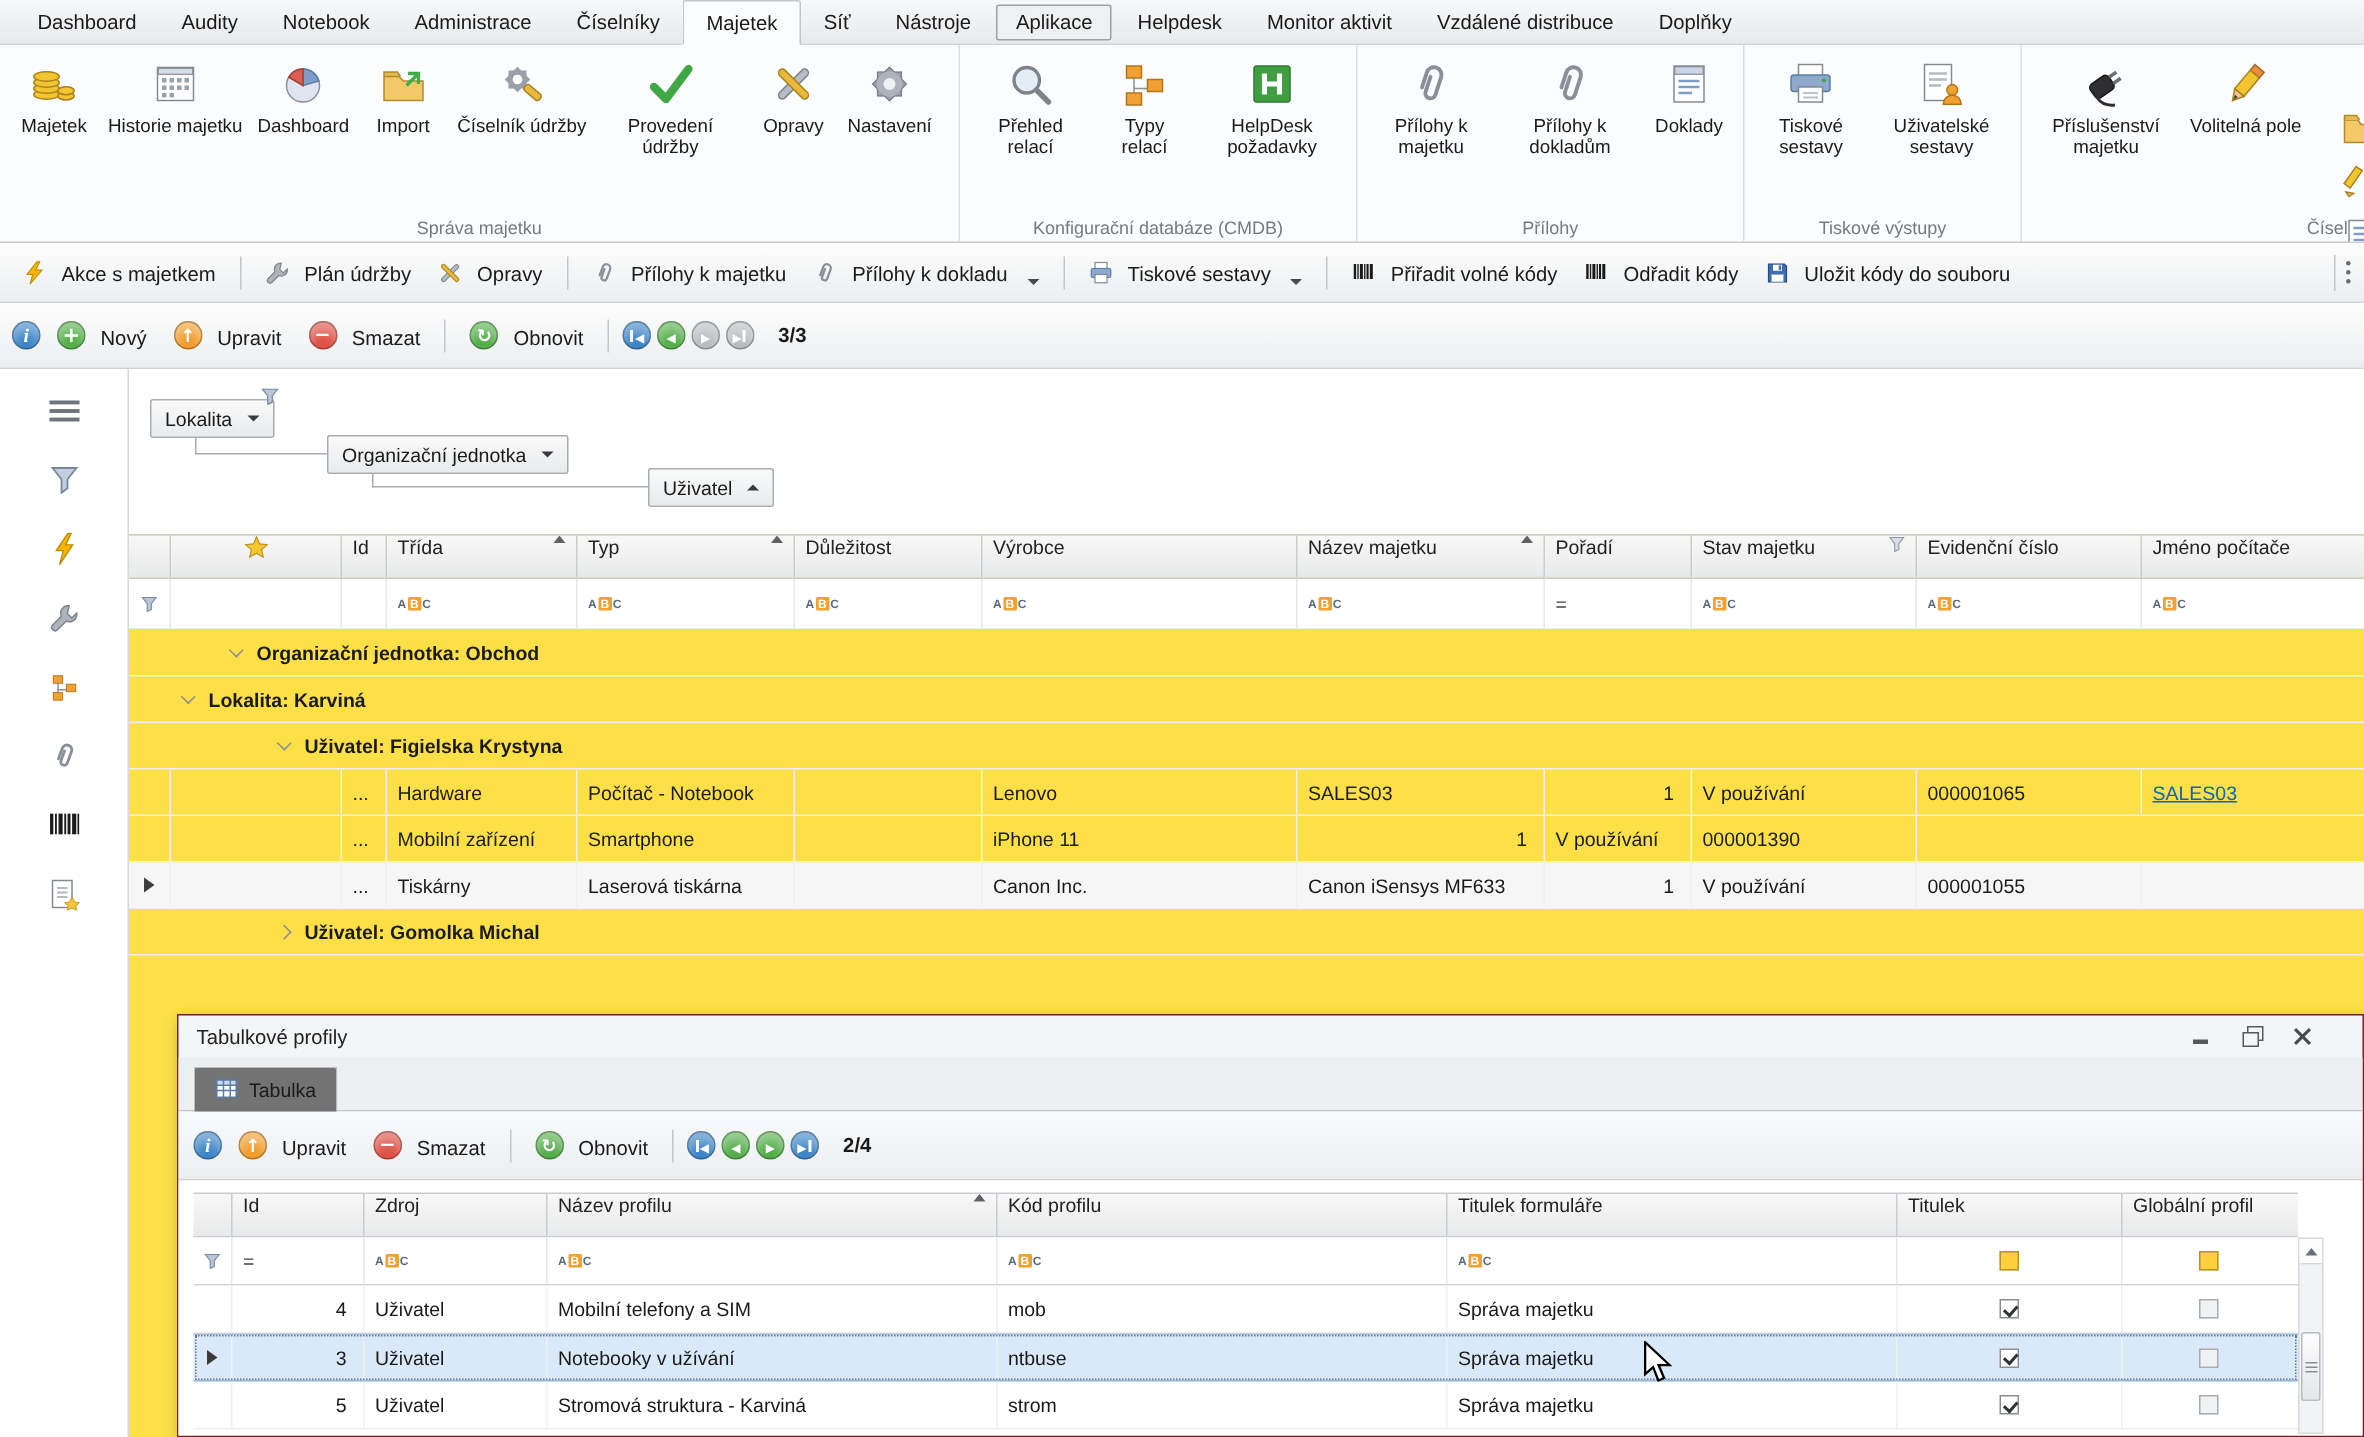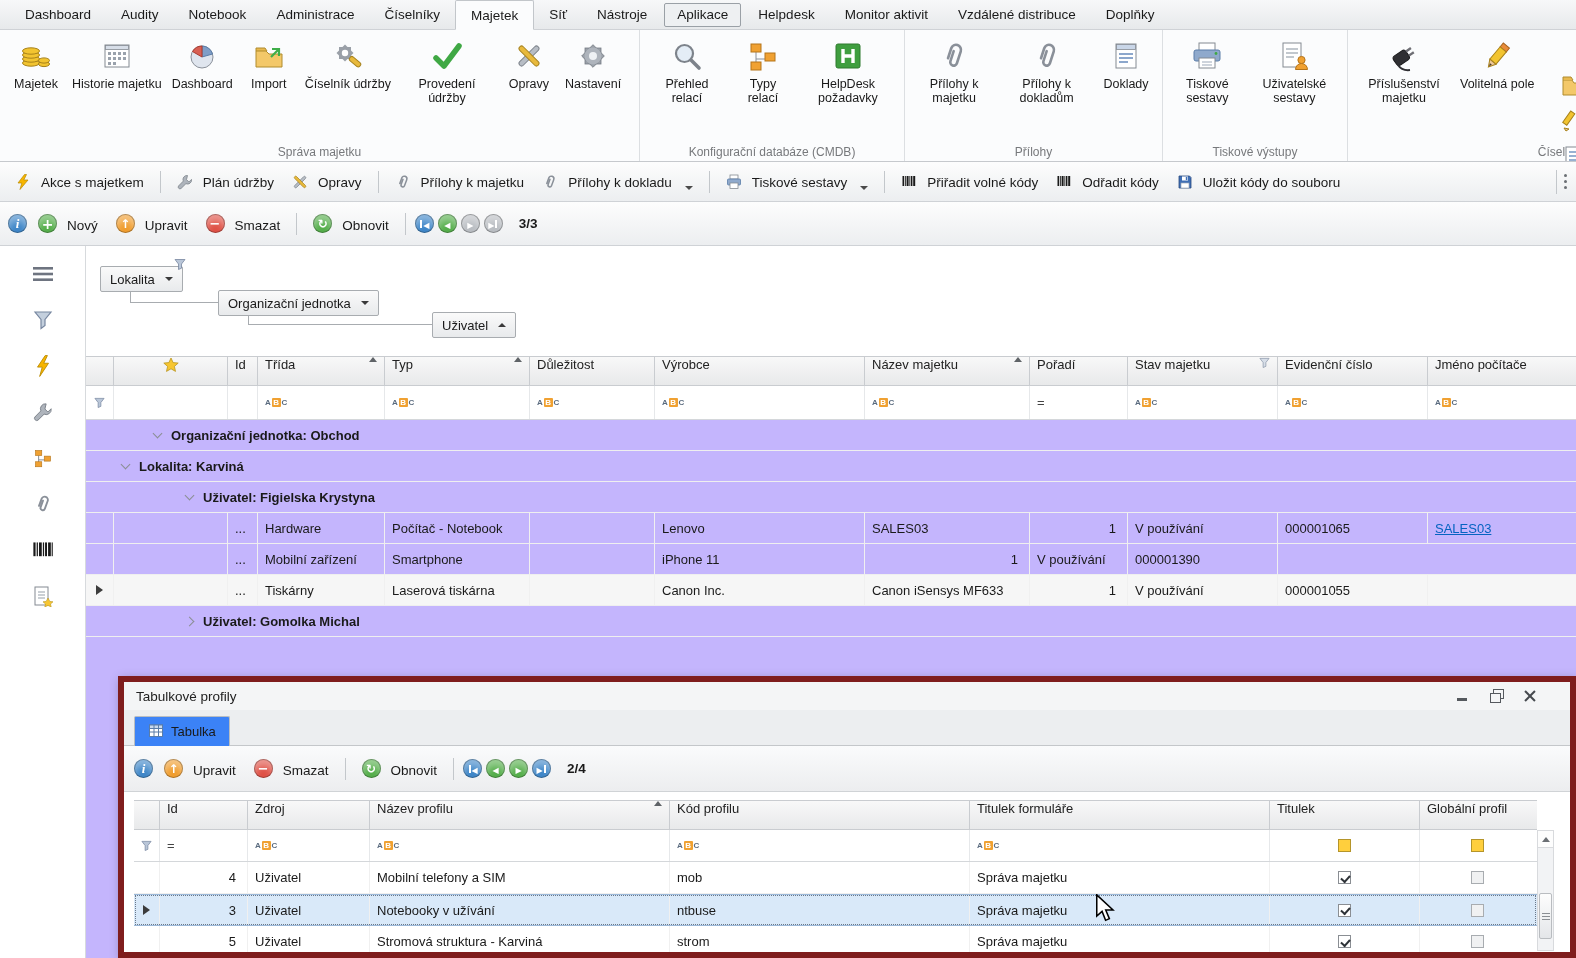--- a/index.html
+++ b/index.html
@@ -60,21 +60,21 @@
 .gl-left::before{content:"◀";font-size:8px}
 .gl-right::before{content:"▶";font-size:8px}
 .cbtn .bar{width:2px;height:8px;background:#fff;margin:0 1px}
 
 
 .sidebar{position:absolute;left:0;top:246px;bottom:0;width:86px;background:#fff;
   border-right:1px solid #d7dadd}
 .sideicon{width:44px;height:36px;margin:10px auto;display:flex;align-items:center;justify-content:center}
 
 
-.maingrid{position:absolute;left:86px;top:246px;width:1490px;bottom:0;background:#c4b5fd}
+.maingrid{position:absolute;left:86px;top:246px;width:1490px;bottom:0;background:#fde047}
 .grouppanel{position:relative;height:110px;background:#fff}
 .gbox{position:absolute;height:26px;display:flex;align-items:center;gap:7px;padding:0 9px;
   background:linear-gradient(#fafafa,#e8eaec);border:1px solid #a8acb0;border-radius:2px;font-size:13px}
 .gbox .caret{border-top-color:#3a3a3a}
 .caretup{width:0;height:0;border-left:4px solid transparent;border-right:4px solid transparent;
   border-bottom:4px solid #3a3a3a;margin-left:3px}
 .gconn{position:absolute;border-left:1px solid #a8acb0;border-bottom:1px solid #a8acb0}
 .minifunnel{position:absolute;right:-4px;top:-9px}
 
 .gcols{display:grid;grid-template-columns:28px 114px 30px 127px 145px 125px 210px 165px 98px 150px 150px 148px}
@@ -106,35 +106,35 @@
   white-space:nowrap;overflow:hidden}
 .dc:last-child{border-right:none}
 .dc.rt{justify-content:flex-end;padding-right:11px}
 .rowind{display:flex;align-items:center;justify-content:center;border-right:1px solid #f0f0f0}
 .tri-r{width:0;height:0;border-top:5px solid transparent;border-bottom:5px solid transparent;
   border-left:7px solid #3c3c3c}
 .link{color:#0563c1;text-decoration:underline}
 
 
 .dialog{position:absolute;left:118px;top:676px;width:1458px;height:282px;background:#f4f5f6;
-  border:6px solid #7f1d1d;box-shadow:2px 3px 10px rgba(0,0,0,.28);z-index:10}
+  border:1px solid #7f1d1d;box-shadow:2px 3px 10px rgba(0,0,0,.28);z-index:10}
 .dtitle{height:28px;display:flex;align-items:center;padding:0 12px;font-size:13.5px;color:#222}
 .winbtns{margin-left:auto;display:flex;gap:10px;align-items:center;padding-right:16px}
 .wb{position:relative;width:24px;height:18px;display:flex;align-items:center;justify-content:center}
 .wb-min::after{content:"";width:10px;height:2.5px;background:#55595e;margin-top:7px}
 .wb-restore::before{content:"";position:absolute;width:9px;height:8px;border:1.5px solid #55595e;
   transform:translate(2px,-2px);background:#f4f5f6}
 .wb-restore::after{content:"";position:absolute;width:9px;height:8px;border:1.5px solid #55595e;
   transform:translate(-1px,2px);background:#f4f5f6}
 .wb-close::before,.wb-close::after{content:"";position:absolute;width:14px;height:2px;background:#45494e}
 .wb-close::before{transform:rotate(45deg)}
 .wb-close::after{transform:rotate(-45deg)}
 .dtabs{height:36px;background:#eceef0;border-bottom:1px solid #c4c7ca;display:flex;
   align-items:flex-end;padding-left:10px}
-.dtab{display:flex;align-items:center;gap:7px;background:#3b82f6;border:1px solid #b9bdc1;
+.dtab{display:flex;align-items:center;gap:7px;background:#737373;border:1px solid #b9bdc1;
   border-bottom:none;padding:6px 13px 7px;border-radius:2px 2px 0 0;margin-bottom:-1px}
 .dtoolbar{height:46px;display:flex;align-items:center;gap:4px;padding:0 10px;
   background:linear-gradient(#fafbfc,#ecedef);border-bottom:1px solid #d0d3d6;font-size:13.5px}
 .dbody{position:absolute;left:0;right:0;top:110px;bottom:0;background:#fff;overflow:hidden}
 .dgcols{display:grid;grid-template-columns:26px 88px 122px 300px 300px 300px 150px 115px}
 .dgrid{margin:8px 0 0 10px;width:1403px}
 .dghead{height:30px;background:linear-gradient(#f8f8f8,#e8e9ea);
   border-top:1px solid #c9ccd0;border-bottom:1px solid #c9ccd0}
 .dgfilter{height:32px;border-bottom:1px solid #d4d7da}
 .dgrow{height:32px;border-bottom:1px solid #efefef}

